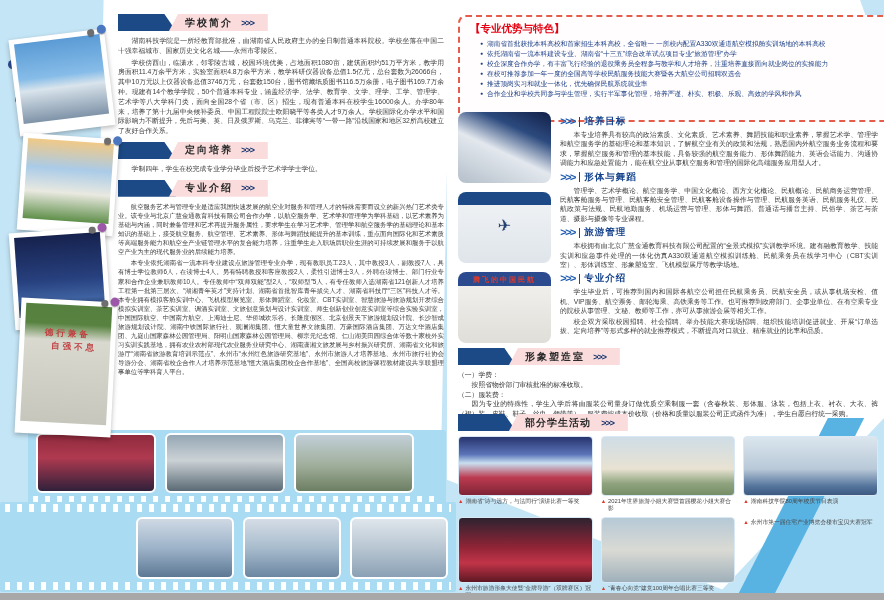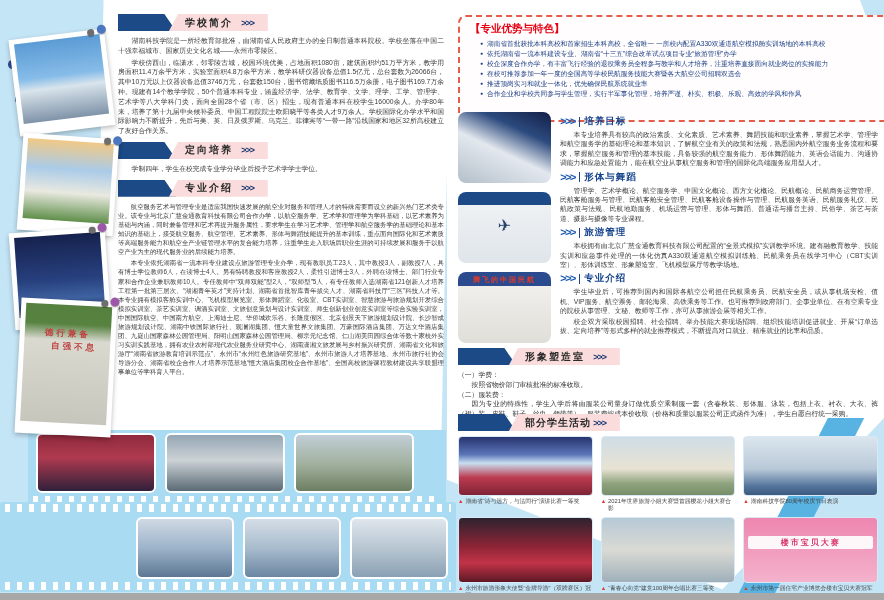--- a/index.html
+++ b/index.html
@@ -257,21 +257,21 @@
     </div>
     <p class="fee-label">（一）学费：</p>
     <p class="fee-text">按照省物价部门审核批准的标准收取。</p>
     <p class="fee-label">（二）服装费：</p>
     <p class="fee-text">因为专业的特殊性，学生入学后将由服装公司量身订做优质空乘制服一套（含春秋装、形体服、泳装，包括上衣、衬衣、大衣、裤（裙）装、皮鞋、鞋子、丝巾、领带等），服装费按成本价收取（价格和质量以服装公司正式函件为准），学生自愿自行统一采购。</p>
   </div>
 
   <div class="act">
     <div class="sec-h">
       <span class="hblock"></span>
-      <span class="hpink" style="gap:2px;">
+      <span class="hpink" style="gap:10px;">
         <b class="htitle" style="letter-spacing:1px;">部分学生活动</b>
         <b class="harrows">&gt;&gt;&gt;</b>
       </span>
     </div>
     <div class="agrid">
       <div>
         <div class="aphoto r1 ga1"></div>
         <div class="acap">
             <span class="amark">▲</span>
             <span>湖南省“诗与远方，与法同行”演讲比赛一等奖</span>
@@ -299,23 +299,20 @@
           </div>
       </div>
       <div>
         <div class="aphoto r2 ga5"></div>
         <div class="acap">
             <span class="amark">▲</span>
             <span>“青春心向党”建党100周年合唱比赛三等奖</span>
           </div>
       </div>
       <div>
-        <div class="aphoto r2 ga6">
-          <span class="expo-band">楼市宝贝大赛</span>
-        </div>
         <div class="acap">
             <span class="amark">▲</span>
             <span>永州市第一届住宅产业博览会楼市宝贝大赛冠军</span>
           </div>
       </div>
     </div>
   </div>
 
 </div>
 

